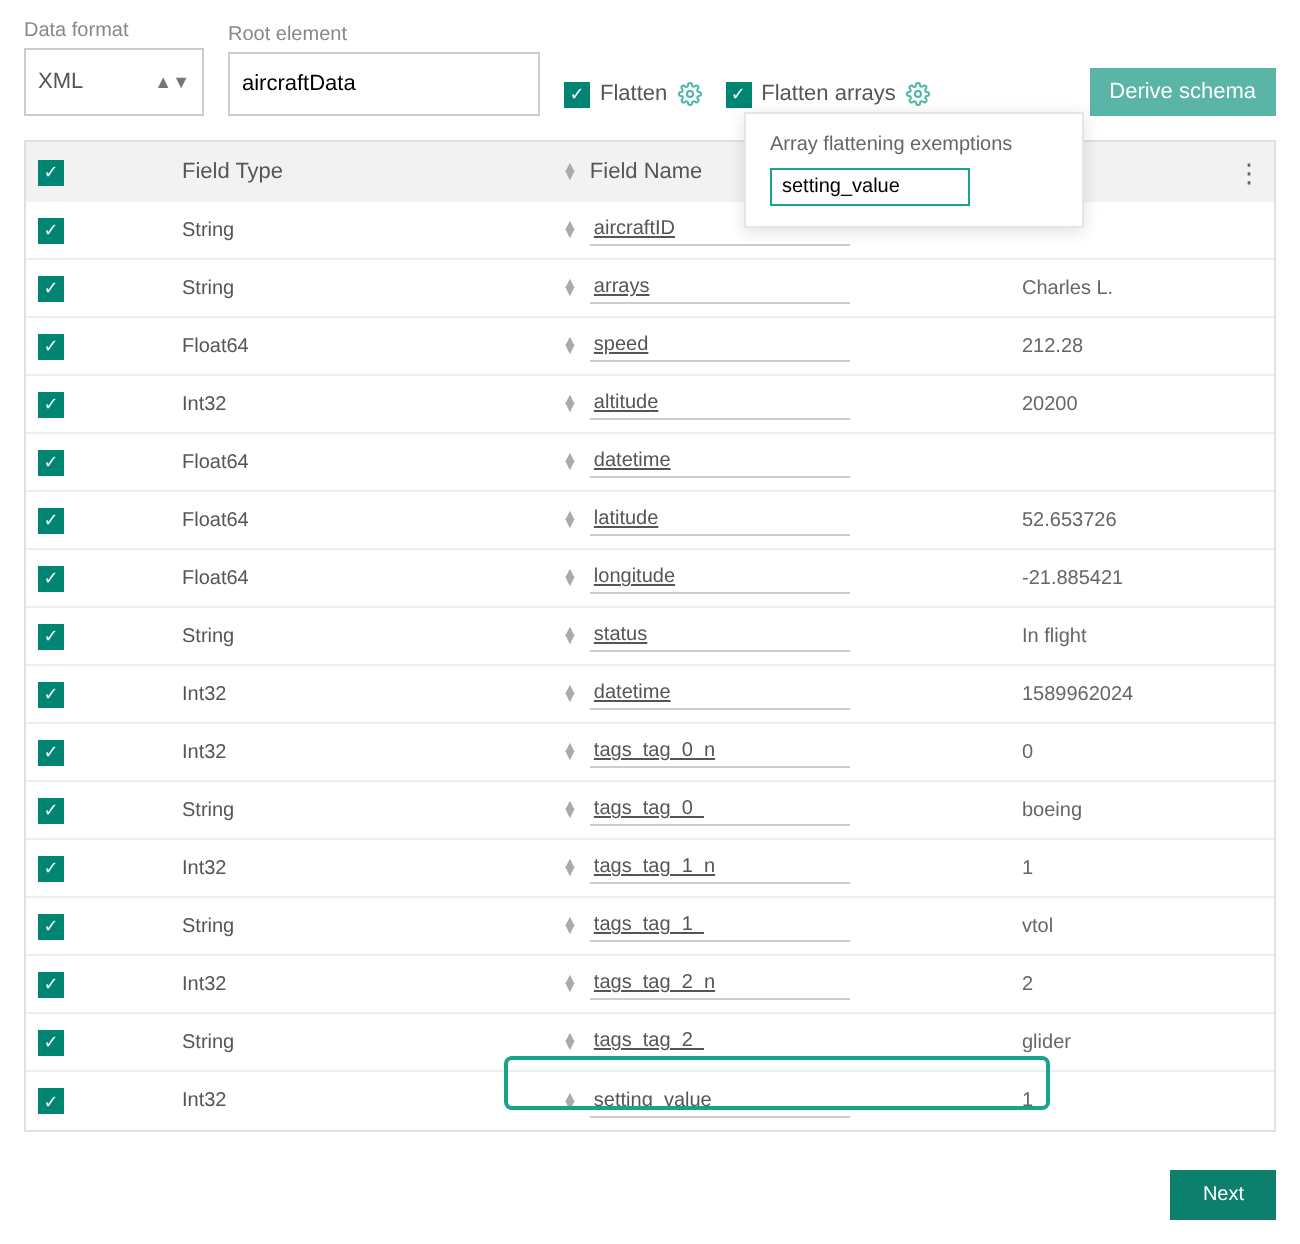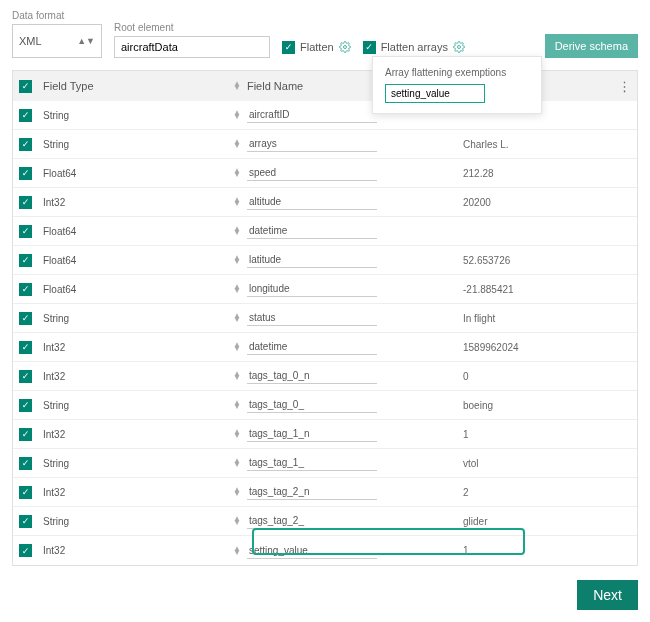--- a/index.html
+++ b/index.html
@@ -15,50 +15,50 @@
   }
   .top-row { display: flex; align-items: flex-end; gap: 12px; margin-bottom: 12px; }
   .field-group { display: flex; flex-direction: column; gap: 3px; }
   .field-label { font-size: 10px; color: #888; }
   .select-box {
     display: flex; align-items: center; justify-content: space-between;
     border: 1px solid #ccc; padding: 3px 6px; height: 34px; font-size: 11px;
     background: #fff; min-width: 90px;
   }
   .text-input {
-    border: 1px solid #ccc; padding: 3px 6px; height: 22px; font-size: 11px;
+    border: 1px solid #ccc; padding: 3px 6px; height: 32px; font-size: 11px;
     background: #fff; min-width: 90px;
   }
   .checkline { display: flex; align-items: center; gap: 5px; height: 22px; }
   .checkbox-sq {
     width: 13px; height: 13px; background: #008573; display: inline-flex;
     align-items: center; justify-content: center; color: #fff; font-size: 9px;
   }
   .gear { color: #4bb6a7; font-size: 11px; display:inline-flex; }
   .btn-primary {
     margin-left: auto; background: #5ab5a6; color: #fff; border: none;
     padding: 6px 10px; font-size: 11px; height: 24px; cursor: pointer;
   }
   .btn-next {
     position: absolute; bottom: 12px; right: 12px;
     background: #0d806d; color: #fff; border: none;
-    padding: 7px 16px; font-size: 14px; cursor: pointer;
+    padding: 7px 16px; font-size: 10px; cursor: pointer;
   }
   .table { border: 1px solid #e0e0e0; width: 100%; }
   .thead, .trow { display: flex; align-items: center; }
   .thead { background: #f2f2f2; height: 30px; padding: 0 6px; }
   .trow { border-bottom: 1px solid #eee; height: 29px; padding: 0 6px; }
   .trow:last-child { border-bottom: none; }
   .col-chk { width: 24px; display:flex; align-items:center; }
-  .col-type { width: 190px; display:flex; align-items:center; gap:6px; }
+  .col-type { width: 190px; display:flex; align-items:center; gap:6px;margin-left:48px; }
   .col-name { width: 230px; display:flex; align-items:center; gap:6px; }
   .col-value { flex: 1; font-size: 10px; color: #666; }
   .sorter { color: #aaa; font-size: 8px; display:inline-flex; flex-direction:column; line-height:4px; }
   .menu-dots { margin-left:auto; font-size:13px; color:#666; cursor:pointer; }
-  .name-cell { border-bottom: 1px solid #ccc; padding: 2px 2px; font-size: 10px; width: 130px; display:inline-block; }
+  .name-cell { border-bottom: 1px solid #ccc; padding: 2px 2px; font-size: 10px; width: 130px; display:inline-block;text-decoration:underline; }
   .type-text { font-size: 10px; color:#555; }
   .highlight-box {
     position: absolute; border: 2px solid #17a589; border-radius: 4px;
     pointer-events: none;
   }
   .popover {
     position: absolute; top: 56px; left: 372px;
     background: #fff; border: 1px solid #e5e5e5;
     box-shadow: 0 2px 8px rgba(0,0,0,0.12);
     padding: 10px 12px; width: 170px;

